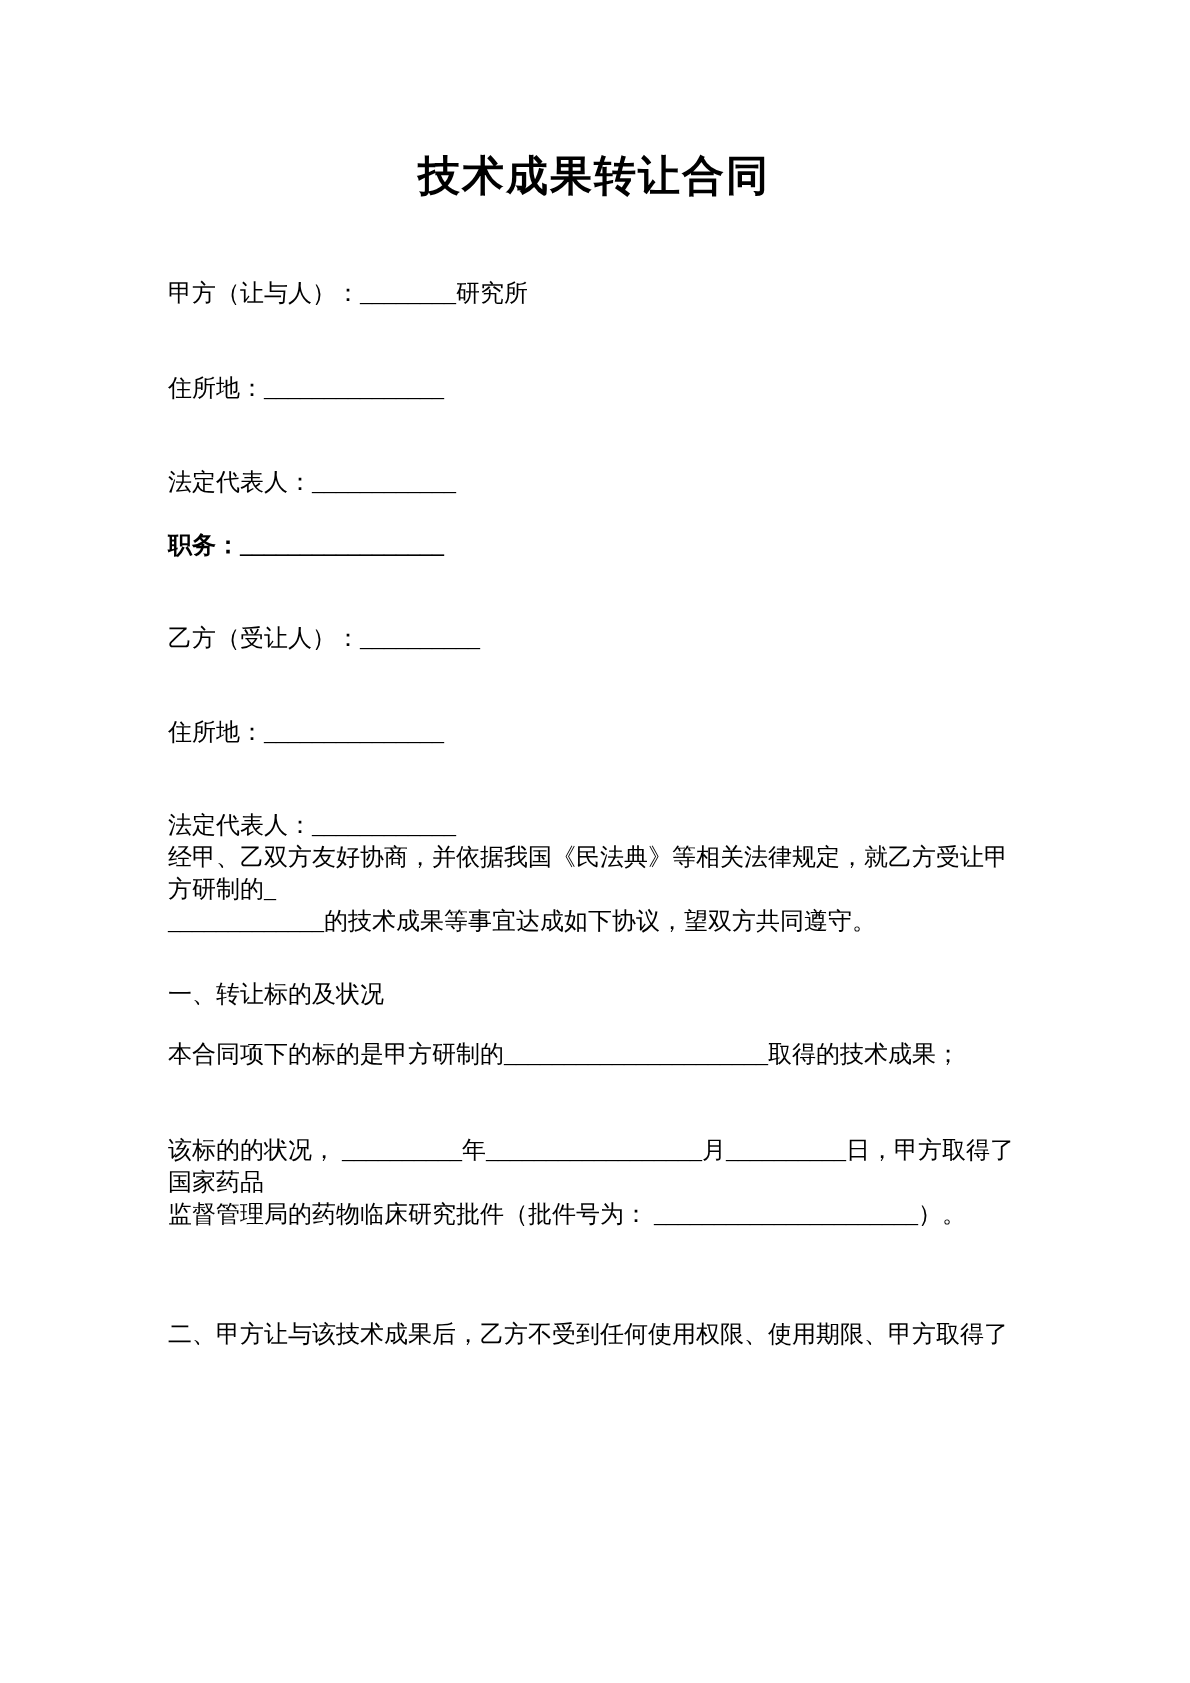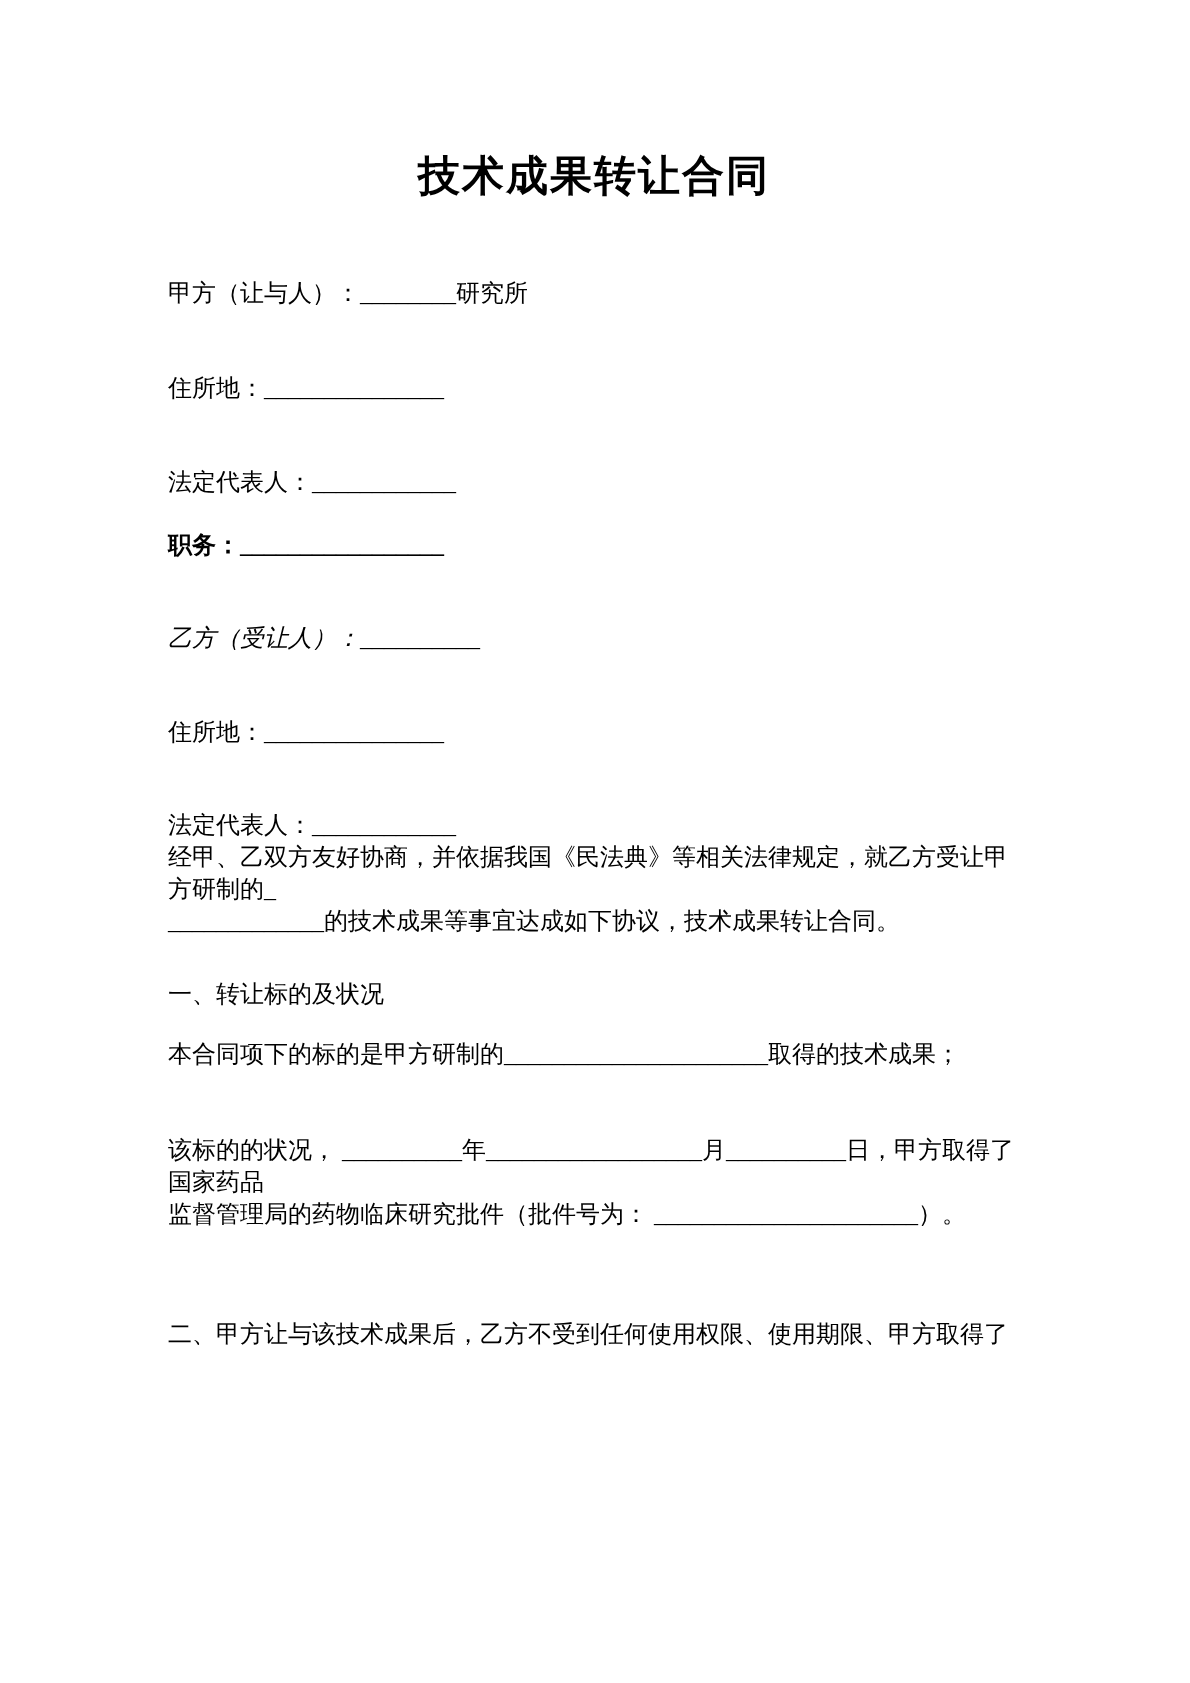--- a/index.html
+++ b/index.html
@@ -31,21 +31,21 @@
     white-space: nowrap;
   }
   .para .line {
     white-space: normal;
   }
   
   .g2  { margin-top: 73px; }
   .g3  { margin-top: 63px; }
   .g4  { margin-top: 62px; }
   .g5  { margin-top: 31px; font-weight: bold; }
-  .g6  { margin-top: 61px; font-style: italic; }
+  .g6  { margin-top: 61px; }
   .g7  { margin-top: 62px; }
   .g8  { margin-top: 61px; }
   .g9  { }
   .g10 { margin-top: 41px; }
   .g11 { margin-top: 28px; }
   .g12 { margin-top: 64px; }
   .g13 { margin-top: 88px; }
 </style>
 </head>
 <body>
@@ -63,21 +63,21 @@
   <div class="line g5">职务：_________________</div>
 
   <div class="line g6">乙方（受让人）：__________</div>
 
   <div class="line g7">住所地：_______________</div>
 
   <div class="line g8">法定代表人：____________</div>
 
   <div class="para g9">
     <div class="line">经甲、乙双方友好协商，并依据我国《民法典》等相关法律规定，就乙方受让甲方研制的_</div>
-    <div class="line">_____________的技术成果等事宜达成如下协议，技术成果转让合同。</div>
+    <div class="line">_____________的技术成果等事宜达成如下协议，望双方共同遵守。</div>
   </div>
 
   <div class="line g10">一、转让标的及状况</div>
 
   <div class="line g11">本合同项下的标的是甲方研制的______________________取得的技术成果；</div>
 
   <div class="para g12">
     <div class="line">该标的的状况， __________年__________________月__________日，甲方取得了国家药品</div>
     <div class="line">监督管理局的药物临床研究批件（批件号为： ______________________）。</div>
   </div>

